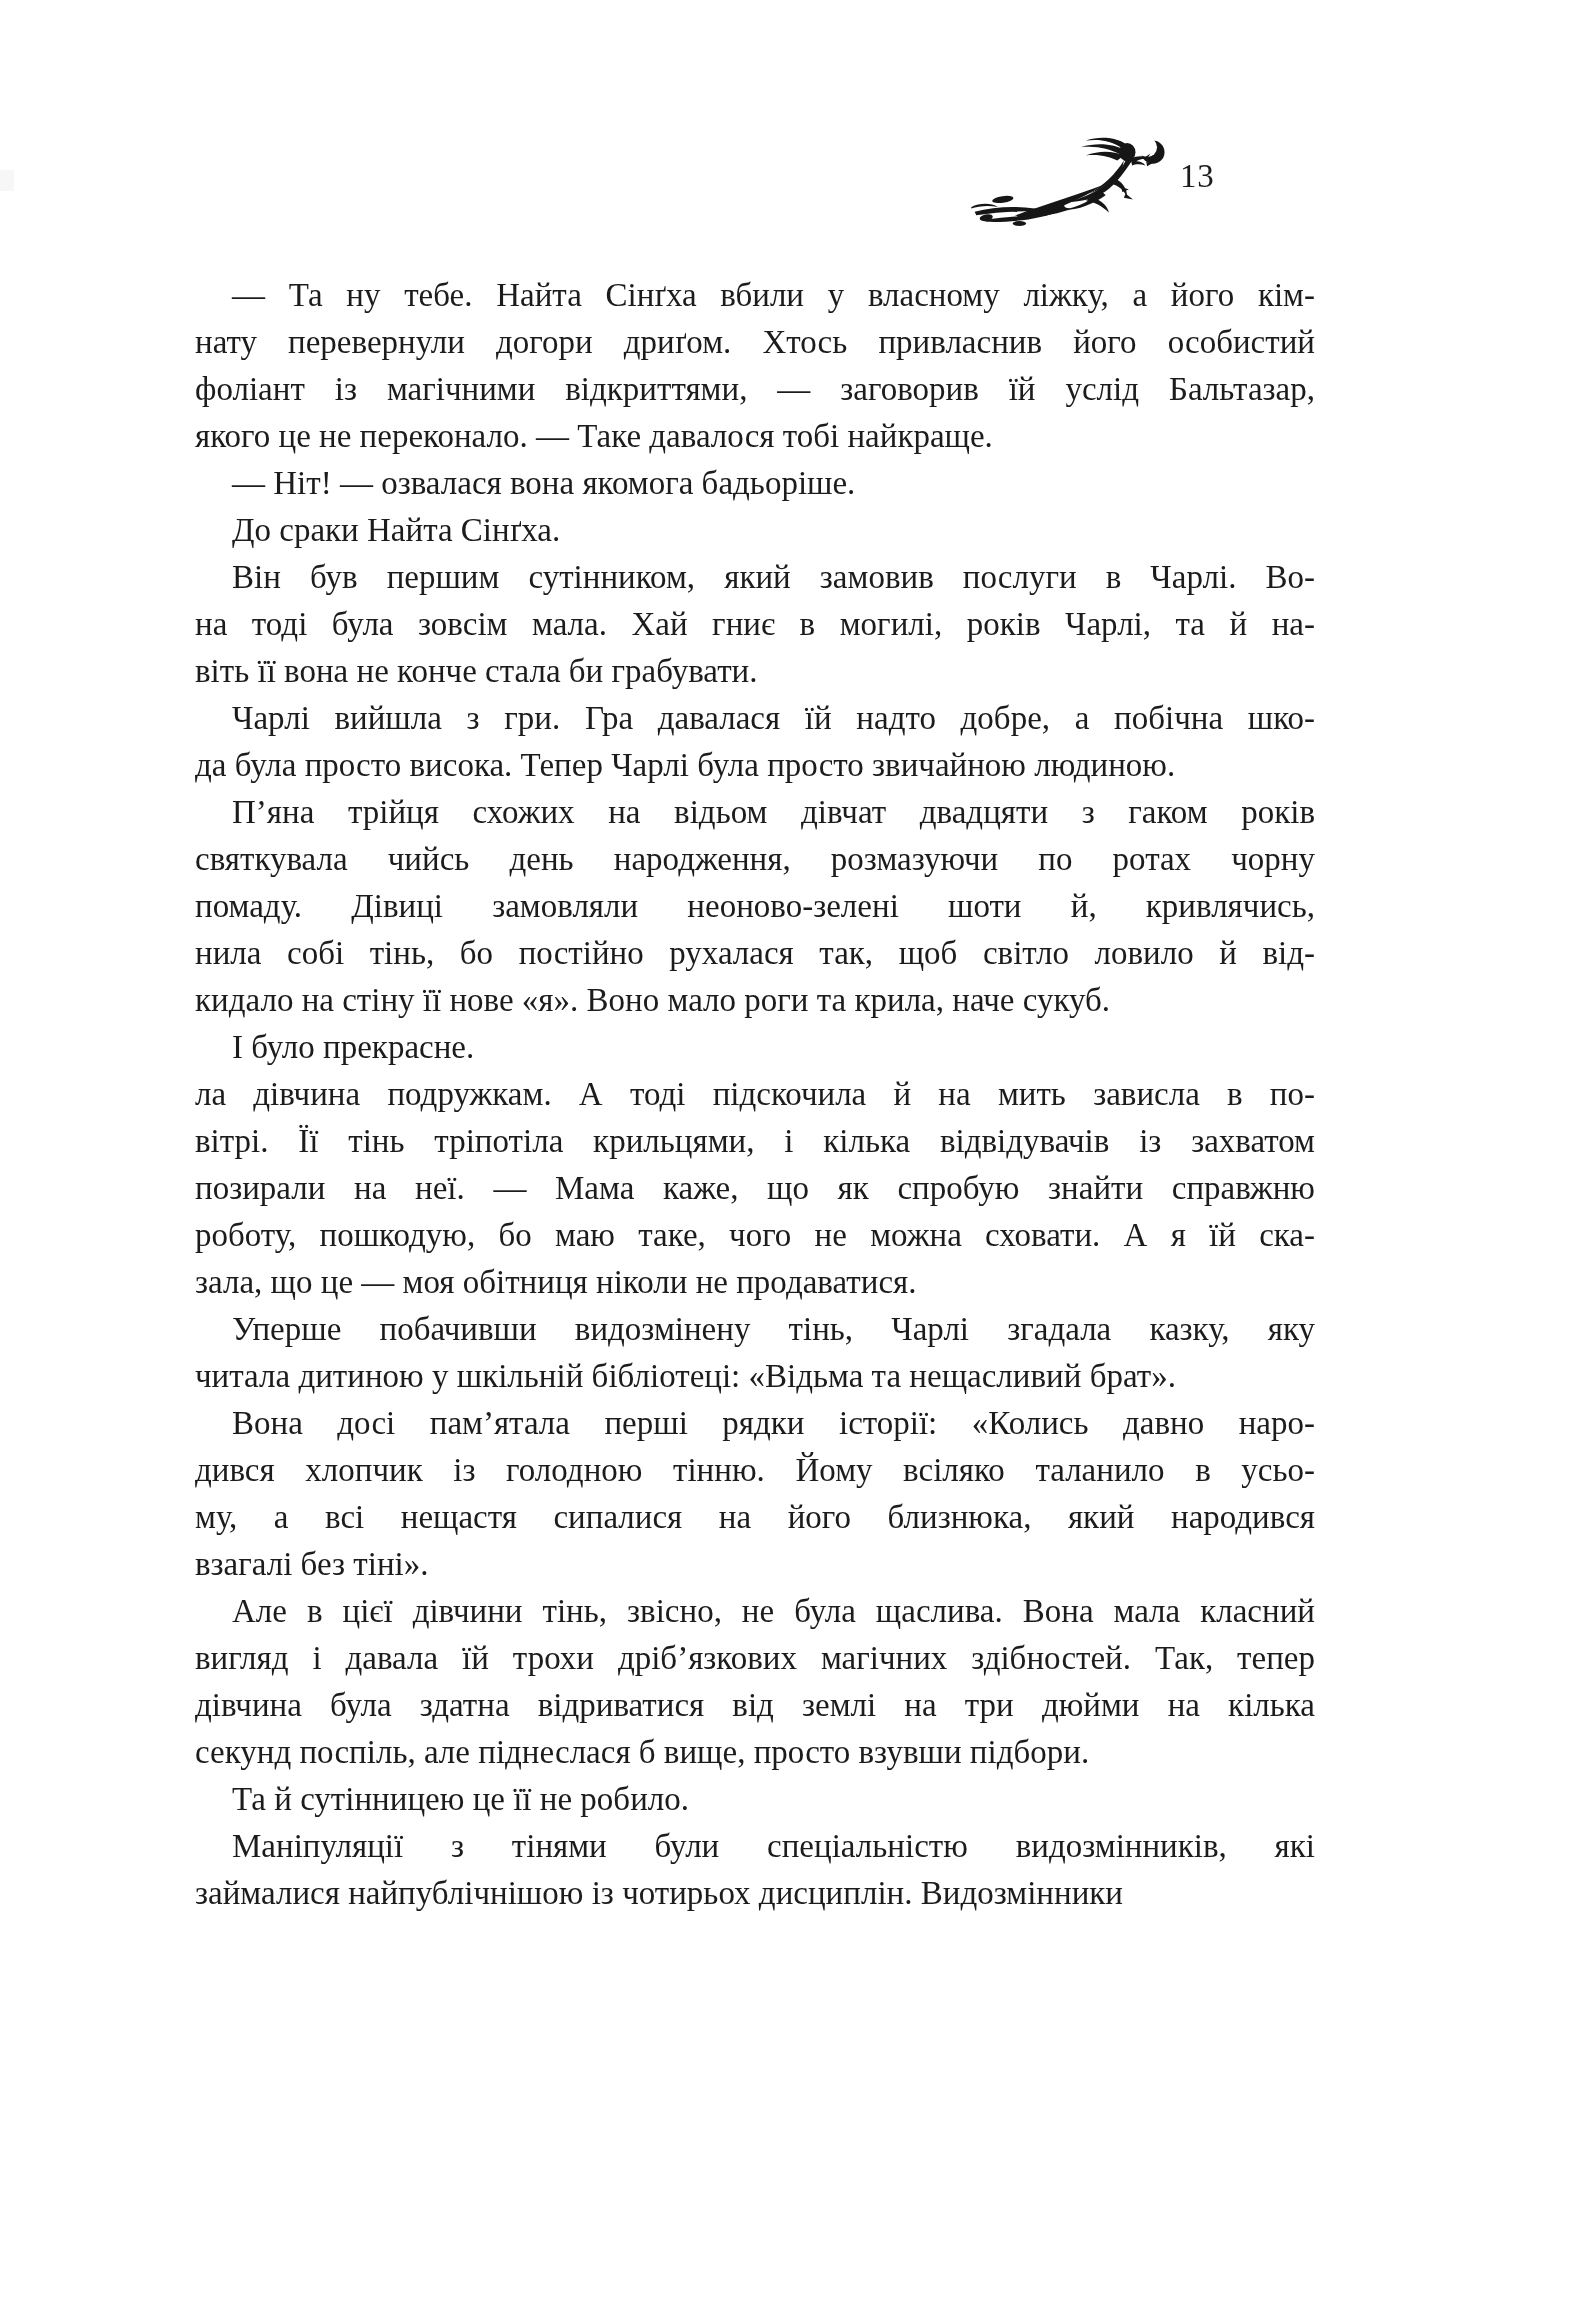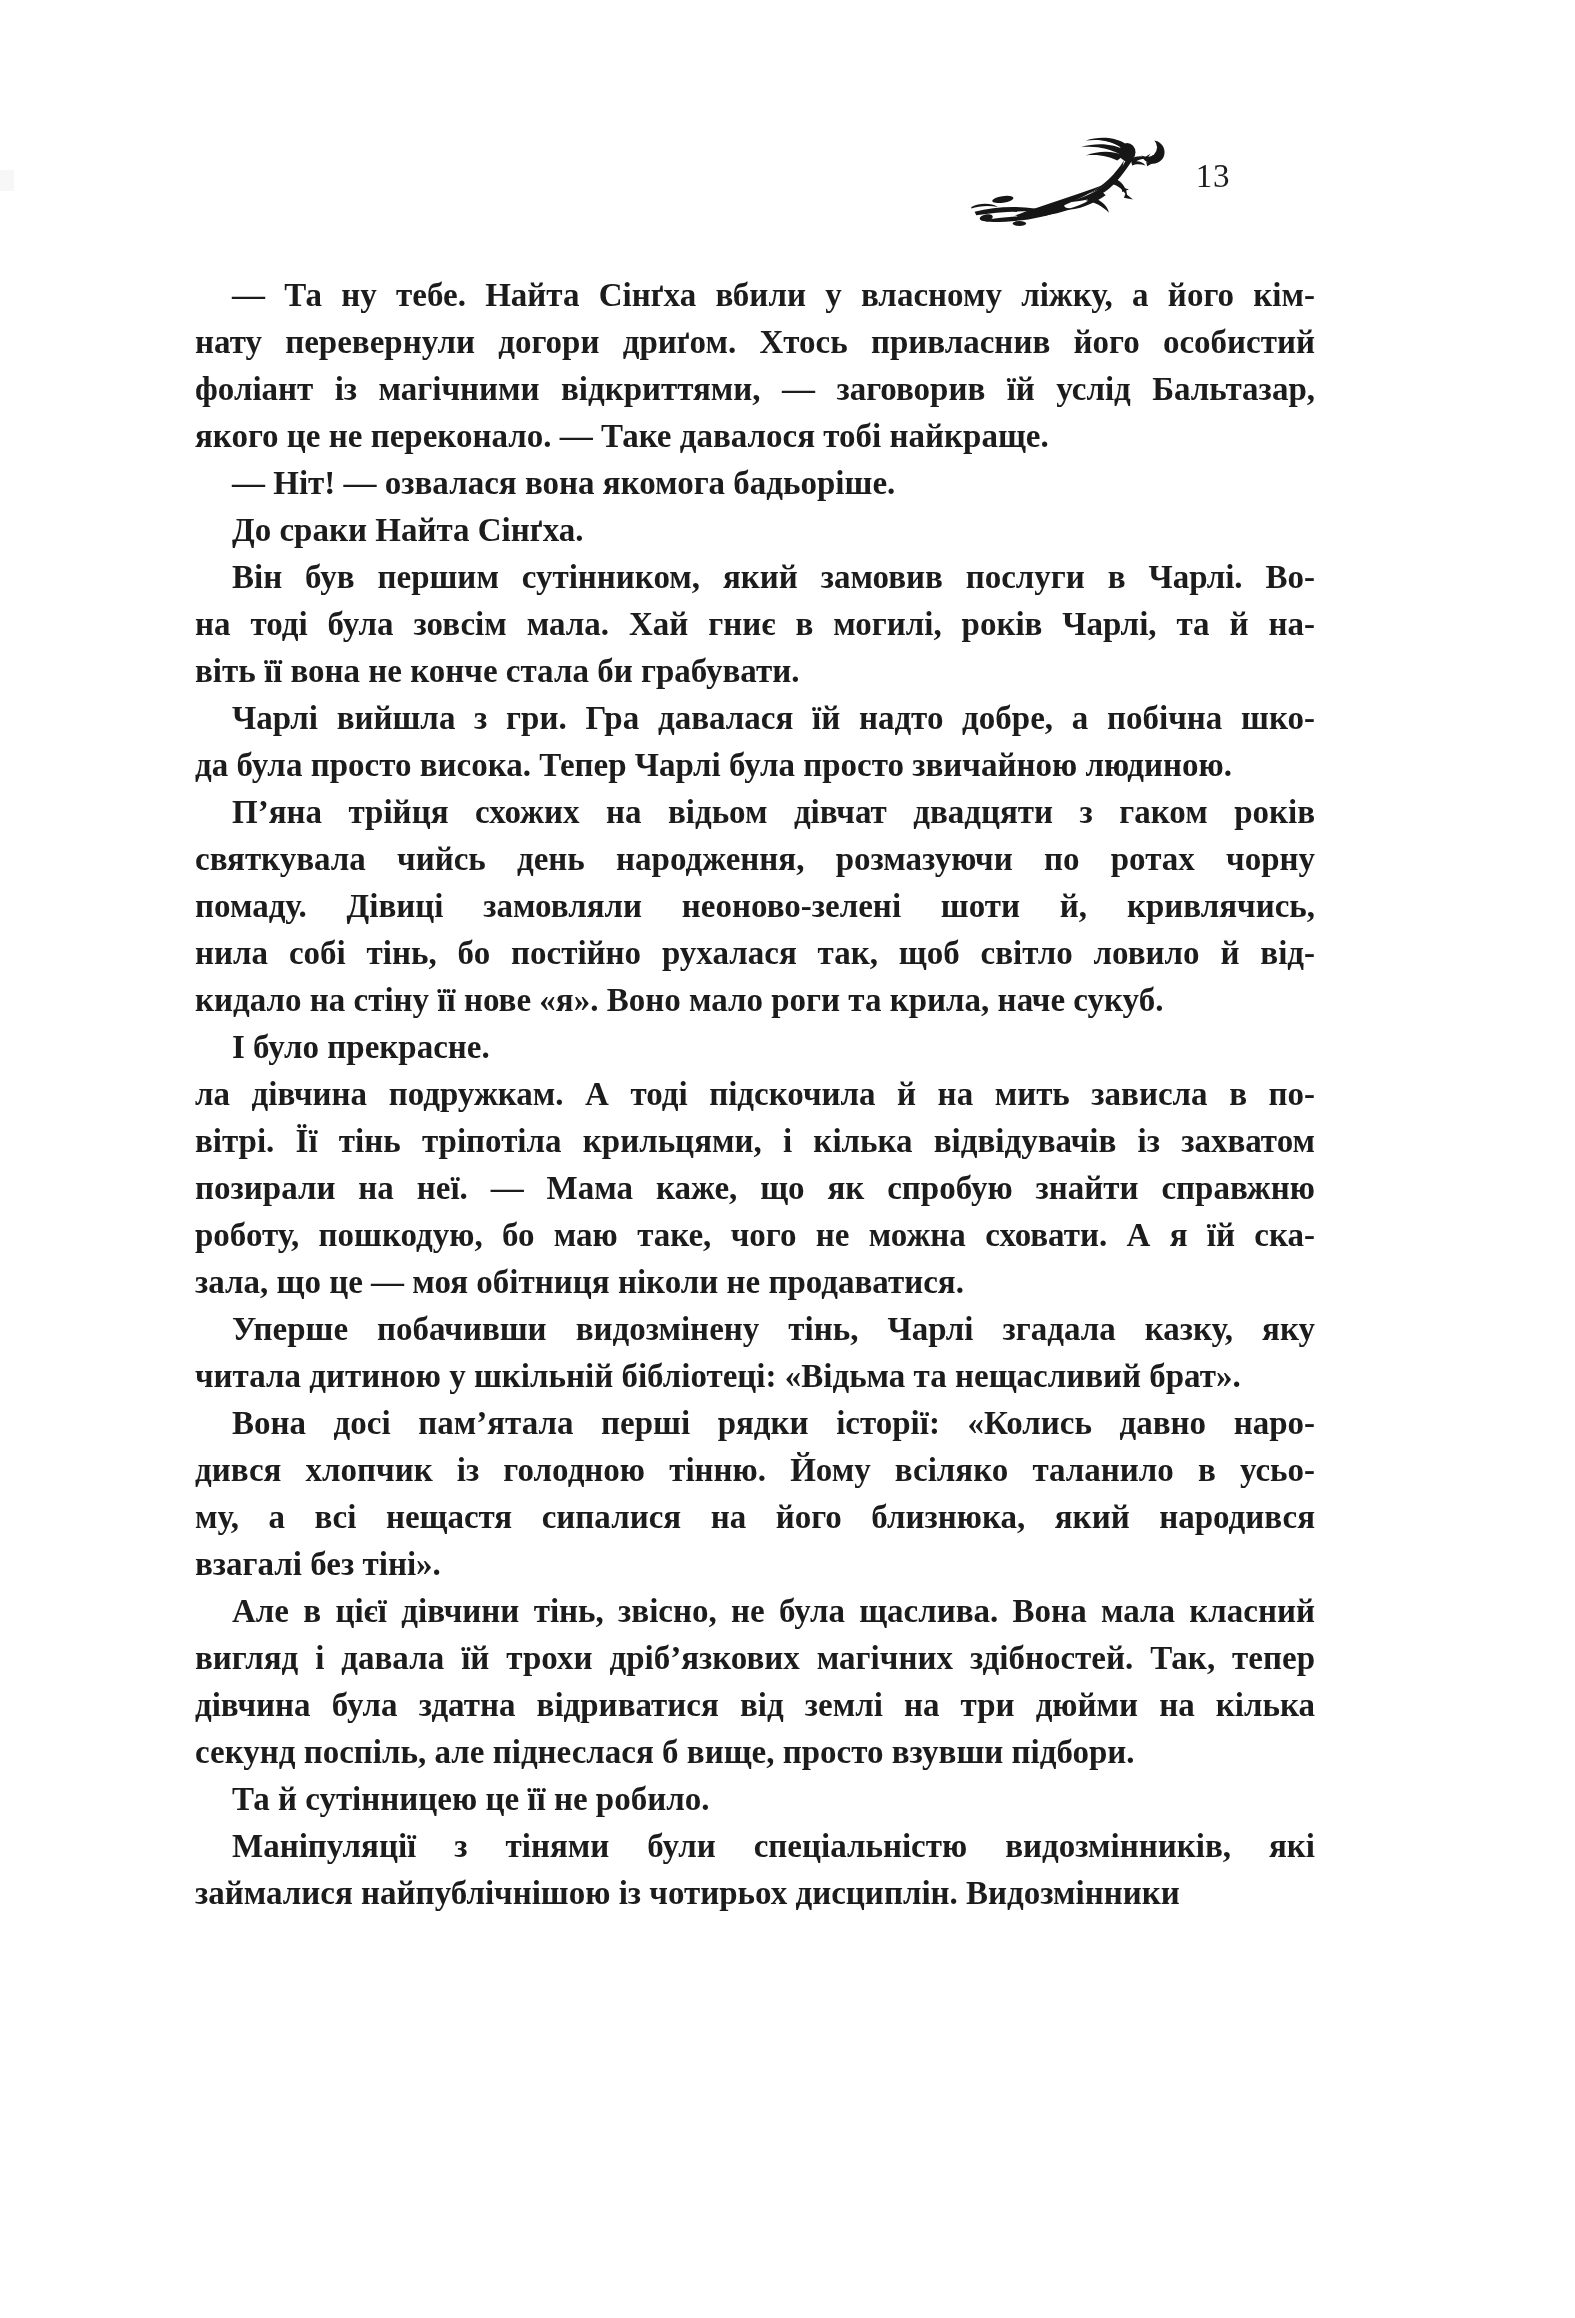--- a/index.html
+++ b/index.html
@@ -19,21 +19,21 @@
     width: 199px;
     height: 94px;
   }
   .page-number {
     position: absolute;
     left: 1180px;
     top: 158px;
     width: 66px;
     font-size: 33px;
     line-height: 36px;
-    text-align: center;
+    text-align: left;
     letter-spacing: 0.8px;
     color: #1c1c1c;
   }
   .scan-artifact {
     position: absolute;
     left: 0;
     top: 170px;
     width: 14px;
     height: 21.3px;
     background: #f7f7f7;
@@ -45,21 +45,20 @@
     width: 1120px;
     font-size: 33px;
     line-height: 47px;
   }
   .paragraph { margin: 0; }
   .line {
     text-align: justify;
     text-align-last: justify;
     white-space: normal;
     hyphens: none;
-    font-weight: bold;
   }
   .line.last { text-align-last: left; }
   .line.first { text-indent: 37px; }
 </style>
 </head>
 <body>
 
 <div class="page">
 
   <div class="scan-artifact"></div>

